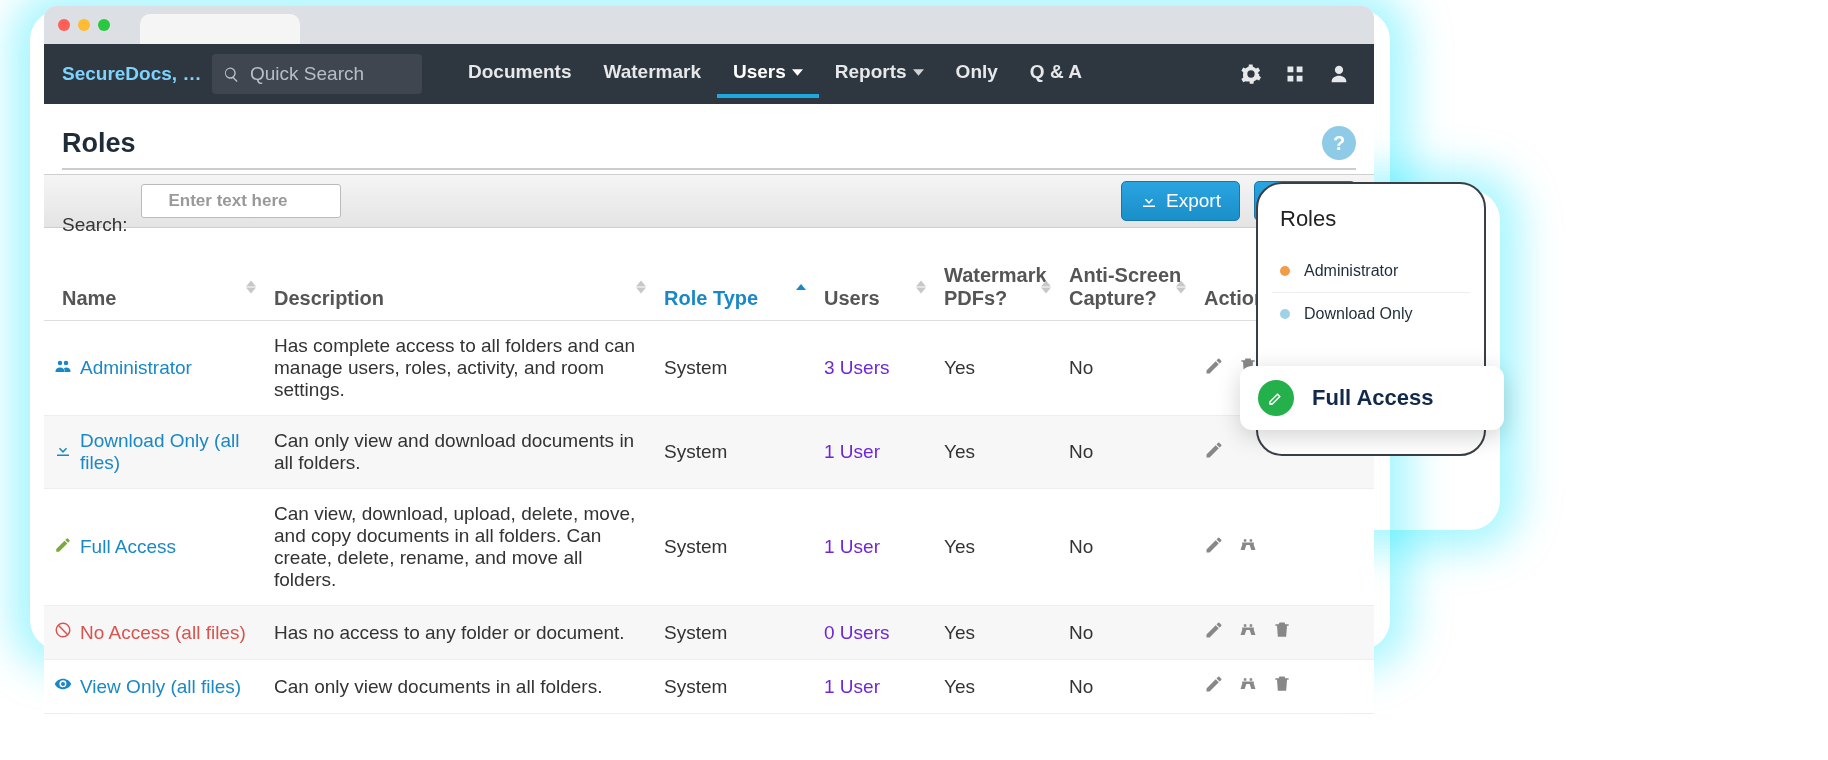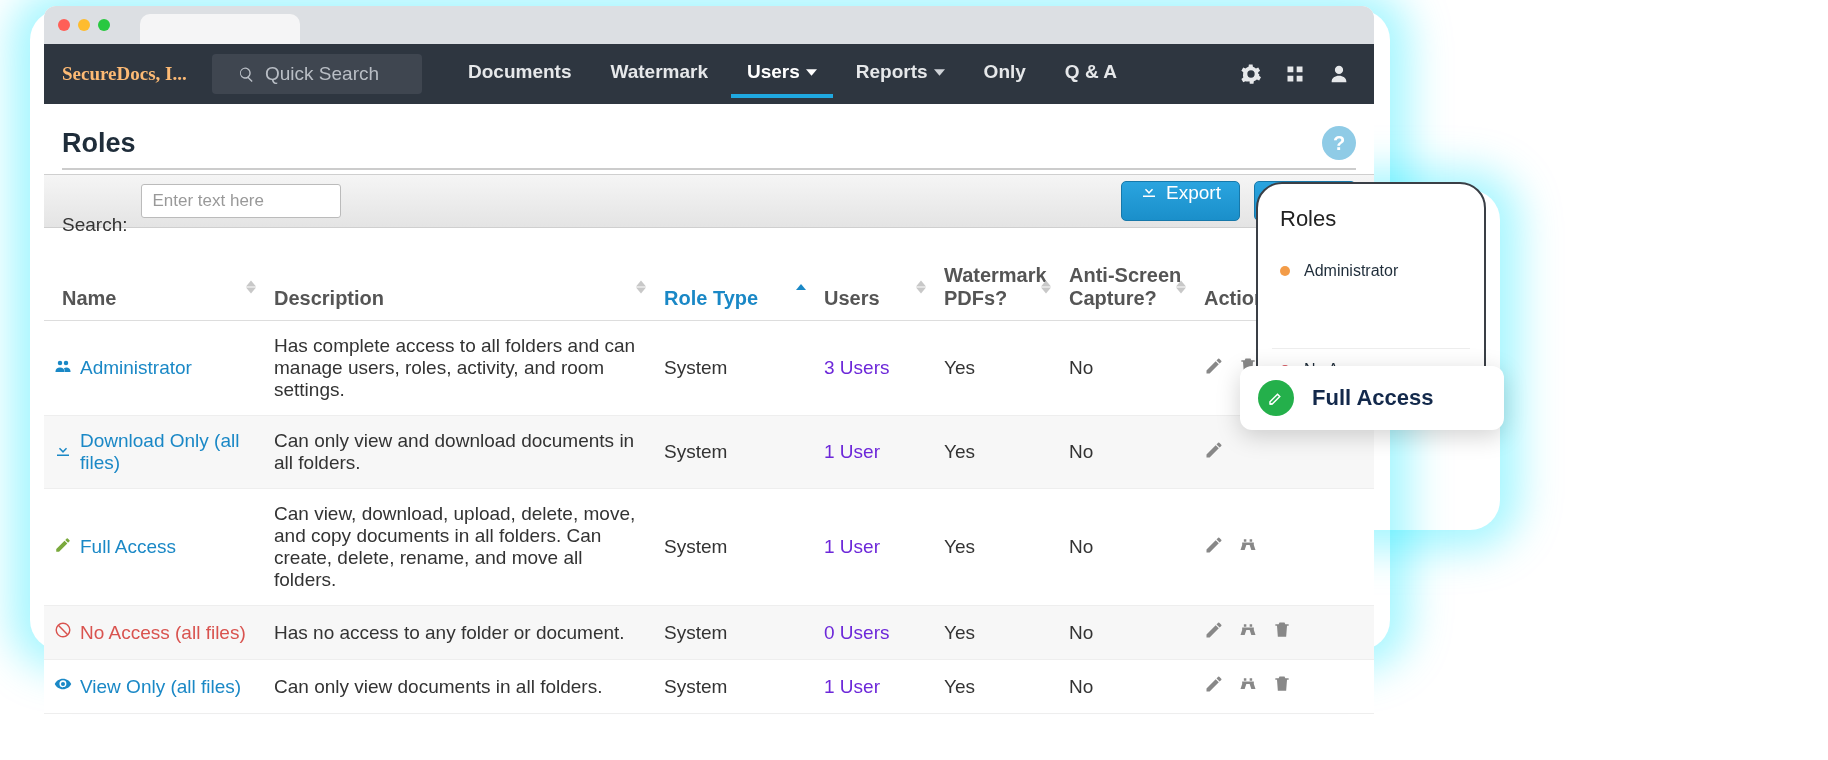--- a/index.html
+++ b/index.html
@@ -51,27 +51,27 @@
   .appbar {
     height: 60px;
     background: #2e3640;
     display: flex;
     align-items: center;
     color: #e6e8ea;
     font-size: 19px;
     padding: 0 18px;
     gap: 10px;
   }
-  .brand { font-weight: 700; color:#fdba74; width: 140px; overflow:hidden; text-overflow:ellipsis; white-space:nowrap;font-family:Liberation Serif, serif;}
+  .brand { font-weight: 700; color:#7dd3fc; width: 140px; overflow:hidden; text-overflow:ellipsis; white-space:nowrap;}
   .searchbox {
     display:flex; align-items:center; gap:10px;
     background:#3f4650; border-radius:4px;
-    height:40px; padding:0 26px; width: 210px; color:#b9bec5;
-  }
-  .nav { display:flex; align-items:stretch; gap:7px; margin-left:20px; height:48px;}
+    height:40px; padding:0 11px; width: 210px; color:#b9bec5;
+  }
+  .nav { display:flex; align-items:stretch; gap:0; margin-left:20px; height:48px;}
   .nav-item {
     display:flex; align-items:center; gap:6px;
     padding:0 16px; color:#e6e8ea; font-weight:600; cursor:pointer;
     border-bottom:4px solid transparent;
   }
   .nav-item.active { color:#fff; border-bottom-color:#1fa8e0; }
   .nav-spacer{flex:1;}
   .icon-btn { width:34px; display:flex; align-items:center; justify-content:center; cursor:pointer;}
   .icon-btn svg { fill:#e6e8ea; }
 
@@ -89,26 +89,26 @@
     margin-top:4px;
     background: linear-gradient(#f5f5f5,#e4e4e4);
     border:1px solid #cfcfcf;
     border-left:none; border-right:none;
     height:54px; display:flex; align-items:center;
     padding: 0 18px; gap:14px;
   }
   .search-label { font-size:19px; color:#333;margin-top:48px;}
   .search-input {
     height:34px; width:200px; border:1px solid #bbb; border-radius:3px;
-    padding:0 10px; font-size:17px; color:#555;
+    padding:0 26px; font-size:17px; color:#555;font-weight:bold;
   }
   .search-input::placeholder{color:#999;}
   .toolbar-spacer{flex:1;}
   .btn {
-    display:flex; align-items:flex-start; gap:8px;
+    display:flex; align-items:center; gap:8px;
     background: linear-gradient(#2aa4df,#1a8fca);
     color:#fff; font-size:19px; font-weight:400;
     border:1px solid #1678aa; border-radius:5px;
     height:40px; padding:0 18px; cursor:pointer;
   }
   .btn svg{fill:#fff;}
 
   
   table { width:100%; border-collapse:collapse; margin-top:26px; table-layout:fixed;}
   thead th {
@@ -451,20 +451,24 @@
   </div>
 </div>
 
 <div class="mobile-card">
   <div class="mobile-title">Roles</div>
   <div id="mobile-list">
       <div class="mrow">
         <span class="mdot" style="background:#f39c48"></span>
                <span>Administrator</span>
       </div>
+      <div class="mrow">
+        <span class="mdot" style="background:#9fd2e6"></span>
+               <span>Download Only</span>
+      </div>
       <div style="height: 56px;"></div>
       <div class="mrow">
         <span class="mdot" style="background:#d85a62"></span>
                <span>No Access</span>
       </div>
     </div>
 </div>
 <div class="popout">
   <span class="popout-badge">
     <svg viewBox="0 0 24 24">

